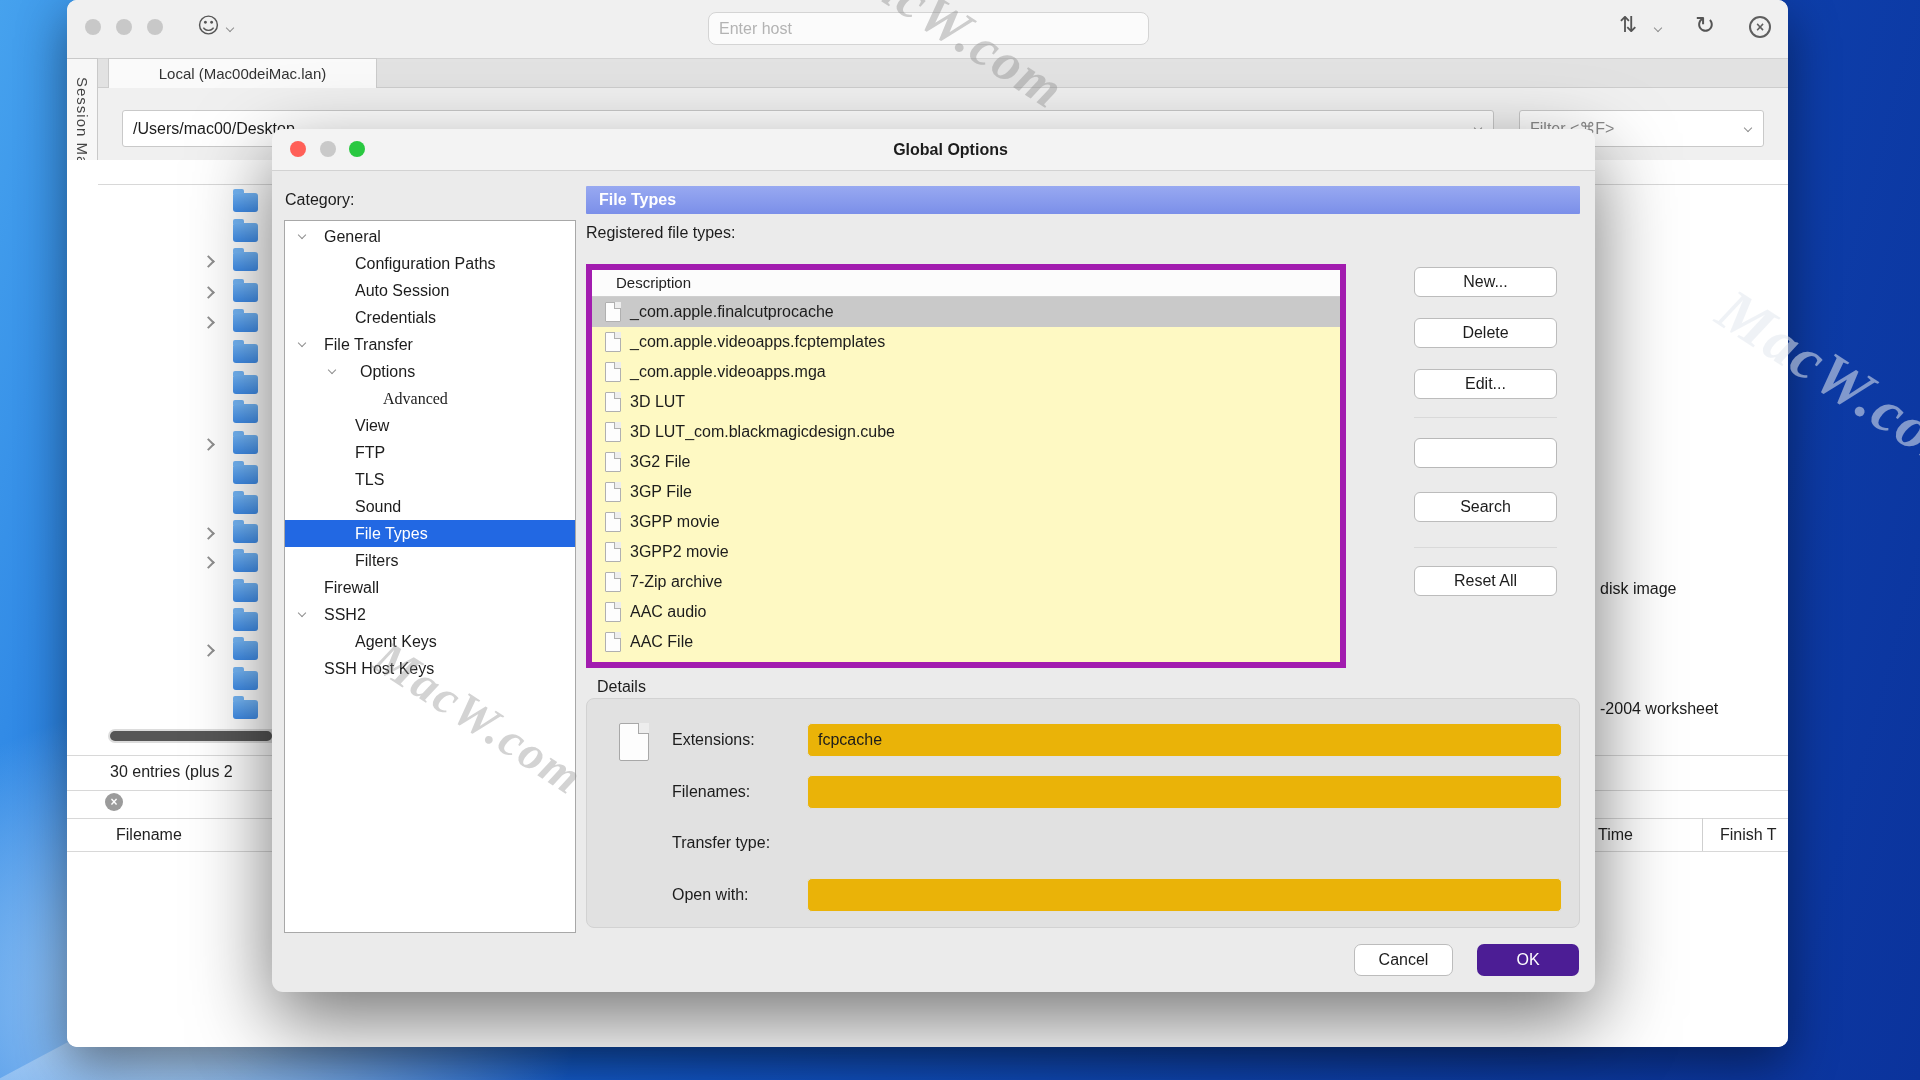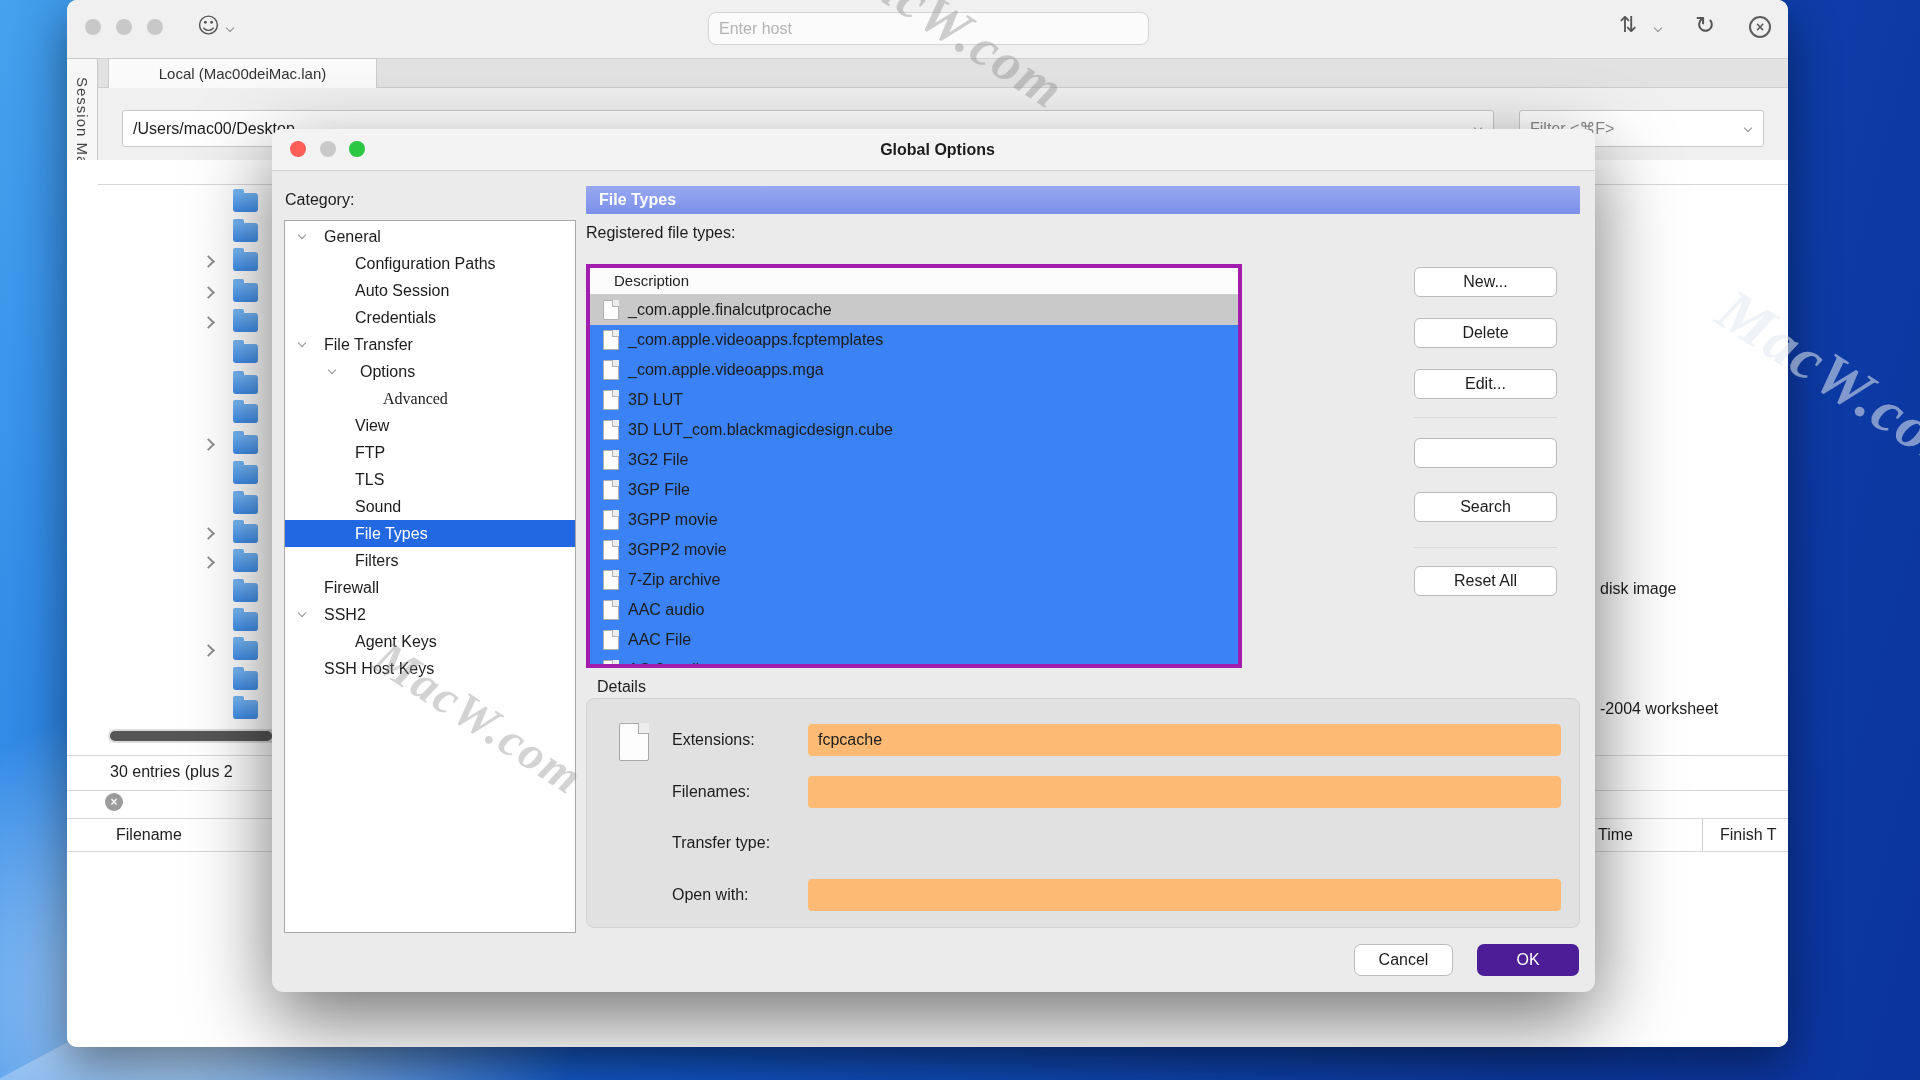--- a/index.html
+++ b/index.html
@@ -54,35 +54,35 @@
   .scroll-thumb { position:absolute; left:2px; top:2px; width:162px; height:10px; background:#565656; border-radius:5px; }
   .status-x { position:absolute; width:18px; height:18px; border-radius:50%; background:#9b9b9b; color:#fff;
     display:flex; align-items:center; justify-content:center; font-size:12px; font-weight:bold; }
   .cell-text { position:absolute; font-size:16px; color:#1c1c1c; white-space:nowrap; }
   .hdr-text { position:absolute; font-size:16px; color:#222; white-space:nowrap; }
 
   .dialog { position:absolute; left:272px; top:129px; width:1323px; height:863px; background:#ebebeb;
     border-radius:11px; box-shadow:0 28px 80px rgba(0,0,0,.55); z-index:20; font-size:16px; color:#1c1c1c; }
   .dlg-titlebar { position:absolute; left:0; top:0; width:100%; height:42px; background:#f3f3f3;
     border-bottom:1px solid #d2d2d2; border-radius:11px 11px 0 0; }
-  .dlg-title { position:absolute; left:4px; top:0; width:100%; height:42px; line-height:42px; text-align:center;
+  .dlg-title { position:absolute; left:17px; top:0; width:100%; height:42px; line-height:42px; text-align:center;
     font-weight:bold; font-size:16px; color:#1c1c1c; }
   .cat-box { position:absolute; left:12px; top:91px; width:292px; height:713px; background:#fff;
     border:1px solid #a8a8a8; overflow:hidden; }
   .cat-row { position:absolute; left:0; width:100%; height:27px; }
   .cat-row .chev { position:absolute; top:9px; }
   .cat-label { position:absolute; top:0; line-height:27px; white-space:nowrap; }
   .l0 { left:39px; } .l1 { left:70px; } .l2 { left:98px;font-family:Liberation Serif, serif; }
   .cat-sel { background:#2268e3; }
   .cat-sel .cat-label { color:#fff; }
   .hdrbar { position:absolute; left:314px; top:57px; width:994px; height:28px;
     background:linear-gradient(180deg,#98a9f1,#7b8fe9); color:#fff; font-weight:bold;
     display:flex; align-items:center; padding-left:13px; border-radius:1px; }
-  .list-box { position:absolute; left:314px; top:135px; width:656px; height:404px; background:#3b82f6;
-    border:4px solid #a21caf; overflow:hidden; }
+  .list-box { position:absolute; left:314px; top:135px; width:760px; height:404px; background:#fef9c3;
+    border:6px solid #a21caf; overflow:hidden; }
   .list-hdr { position:absolute; left:0; top:0; width:100%; height:27px; background:#fcfcfc;
     border-bottom:1px solid #cfcfcf; line-height:26px; padding-left:24px; font-size:15px; color:#222; }
   .lrow { position:absolute; left:0; width:100%; height:30px; }
   .lrow-sel { background:#c9c9c9; }
   .lrow .doc { position:absolute; left:13px; top:5px; }
   .lrow-label { position:absolute; left:38px; top:0; line-height:30px; white-space:nowrap;text-align:center; }
   .doc { width:16px; height:20px; background:#fdfdfd; border:1px solid #b0b0b0; border-radius:1px; position:relative; }
   .doc::before { content:""; position:absolute; right:-1px; top:-1px; width:6px; height:6px; background:#ededed;
     border-left:1px solid #b0b0b0; border-bottom:1px solid #b0b0b0; }
   .doc-lg { width:30px; height:38px; background:#fdfdfd; border:1px solid #a8a8a8; border-radius:2px; position:relative; }
@@ -91,21 +91,21 @@
   .btn { position:absolute; background:#fff; border:1px solid #bcbcbc; border-radius:6px; font-size:16px;
     color:#1c1c1c; display:flex; align-items:center; justify-content:center; }
   .side-btn { left:1142px; width:143px; height:30px; }
   .side-input { position:absolute; left:1142px; width:143px; height:30px; background:#fff;
     border:1px solid #b8b8b8; border-radius:6px; font-size:16px; padding-left:8px;
     font-family:"Liberation Sans",sans-serif; }
   .side-div { position:absolute; left:1142px; width:143px; height:1px; background:#d9d9d9; }
   .details-panel { position:absolute; left:314px; top:569px; width:994px; height:230px; background:#e1e1e1;
     border:1px solid #d2d2d2; border-radius:8px; }
   .dt-label { position:absolute; left:85px; height:34px; line-height:34px; color:#1c1c1c; }
-  .dt-field { position:absolute; left:220px; width:755px; height:34px; background:#fdba74;
+  .dt-field { position:absolute; left:220px; width:755px; height:34px; background:#eab308;
     border:1px solid #e0e0e0; border-radius:5px; line-height:32px; padding-left:10px; white-space:nowrap; }
   .ok-btn { background:#4c1d95; border:none; color:#fff; }
   .wm { position:absolute; font-family:"Liberation Serif", serif; font-style:italic; font-weight:bold;
     transform:rotate(33deg); white-space:nowrap; z-index:50; letter-spacing:2px; pointer-events:none; }
 </style>
 </head>
 <body>
 
 <div class="bg-streak1"></div>
 <div class="bg-streak2"></div>

